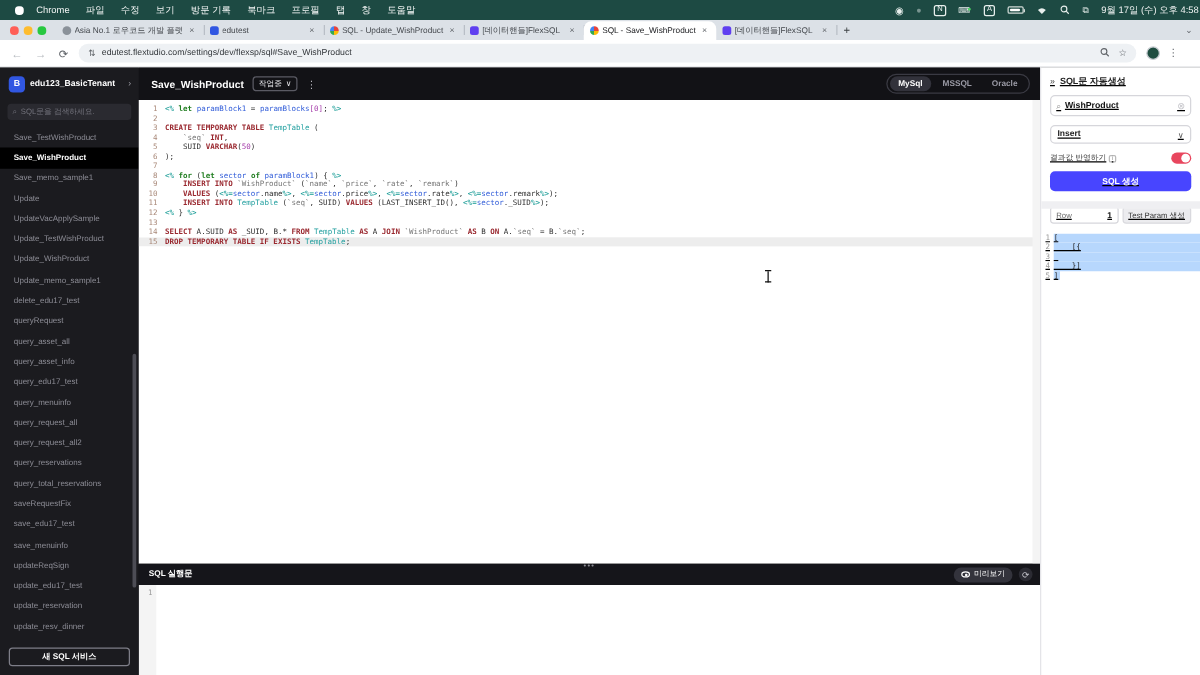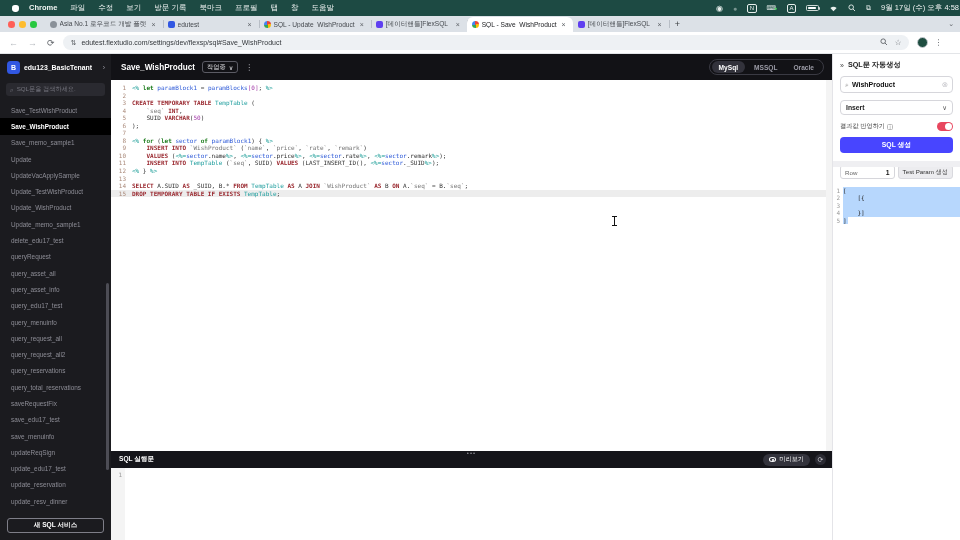--- a/index.html
+++ b/index.html
@@ -5,21 +5,21 @@
   * { margin:0; padding:0; box-sizing:border-box; }
   html,body { width:960px; height:540px; overflow:hidden; background:#141418;
     font-family:"Liberation Sans", sans-serif; -webkit-font-smoothing:antialiased; }
   #stage { position:relative; width:960px; height:540px; }
 
   
   #menubar { position:absolute; top:0; left:0; width:960px; height:16px; background:#1d4a43;
     display:flex; align-items:center; color:#f2f5f4; font-size:7.5px; }
   #menubar .apple { width:7px; height:7px; background:#fff; border-radius:40% 40% 45% 45%; margin:0 10px 0 12px; }
   #menubar .mi { margin-right:13px; white-space:nowrap; }
-  #menubar .mi.first { font-weight:bold; }
+  #menubar .mi.first { font-weight:normal; }
   #menubar .spacer { flex:1; }
   #menubar .sico { margin-right:10px; display:flex; align-items:center; color:#e8efed; }
   #menubar .boxico { border:0.8px solid #e8efed; border-radius:2px; font-size:6px; padding:0 1.5px; line-height:7px; }
   #menubar .batt { width:13px; height:6.5px; border:0.8px solid #cfd9d6; border-radius:1.5px; position:relative; }
   #menubar .batt::after { content:""; position:absolute; right:-2.4px; top:1.5px; width:1.4px; height:3px; background:#cfd9d6; border-radius:0 1px 1px 0; }
   #menubar .batt .fill { position:absolute; left:0.8px; top:0.8px; bottom:0.8px; width:8px; background:#fff; border-radius:0.8px; }
   #menubar .clock { margin-right:1px; white-space:nowrap; }
 
   
   #tabstrip { position:absolute; top:16px; left:0; width:960px; height:16px; background:#dce1e7; display:flex; align-items:flex-end; }
@@ -100,21 +100,21 @@
   #execBar .ttl { color:#fff; font-weight:bold; font-size:6.6px; margin-left:2px; }
   #execBar .spacer{flex:1;}
   .previewBtn { background:#33333c; border-radius:8px; height:12px; display:flex; align-items:center; color:#fff; font-size:6.2px; padding:0 6px; gap:3px; }
   .eye { width:7px; height:4.5px; border:0.9px solid #fff; border-radius:50%; position:relative; }
   .eye::after{content:""; position:absolute; left:2px; top:1px; width:1.6px; height:1.6px; border-radius:50%; background:#fff;}
   .circBtn { width:11px; height:11px; border-radius:50%; background:#2b2b33; color:#c9c9d1; font-size:7px; display:flex; align-items:center; justify-content:center; margin-left:5px; }
   #execEditor { height:72px; background:#fff; flex:none; display:flex; }
   #execEditor .gut2 { width:14px; background:#f4f4f4; color:#9a9a9a; font-family:"DejaVu Sans Mono", monospace; font-size:6px; text-align:right; padding:3px 3px 0 0; }
 
   
-  #rightPanel { width:128px; background:#fff; border-left:1px solid #e4e4e8; flex:none; padding:6px 7px 0 7px; position:relative; }
+  #rightPanel { width:128px; background:#fff; border-left:1px solid #e4e4e8; flex:none; padding:6px 7px 0 7px; position:relative;text-decoration:underline; }
   .rpHead { display:flex; align-items:center; color:#222; font-size:7.2px; font-weight:bold; gap:4px; margin-bottom:6px; }
   .rpHead .cchev { color:#444; font-size:7px; font-weight:normal; }
   .rpSearch { height:17px; border:1px solid #d6d6db; border-radius:4px; display:flex; align-items:center; padding:0 4px; margin-bottom:7px; }
   .rpSearch .mg { color:#888; font-size:7px; margin-right:3px; }
   .rpSearch .val { flex:1; font-size:7px; font-weight:bold; color:#111; }
   .rpSearch .clr { color:#c4c4c9; font-size:7.5px; }
   .rpSelect { height:15px; border:1px solid #d6d6db; border-radius:4px; display:flex; align-items:center; padding:0 5px; font-size:6.8px; color:#222; font-weight:bold; margin-bottom:7px; }
   .rpSelect .spacer{flex:1;}
   .rpSelect .chev{ color:#555; font-size:6.5px; font-weight:normal;}
   .reflectRow { display:flex; align-items:center; margin-bottom:6px; }

